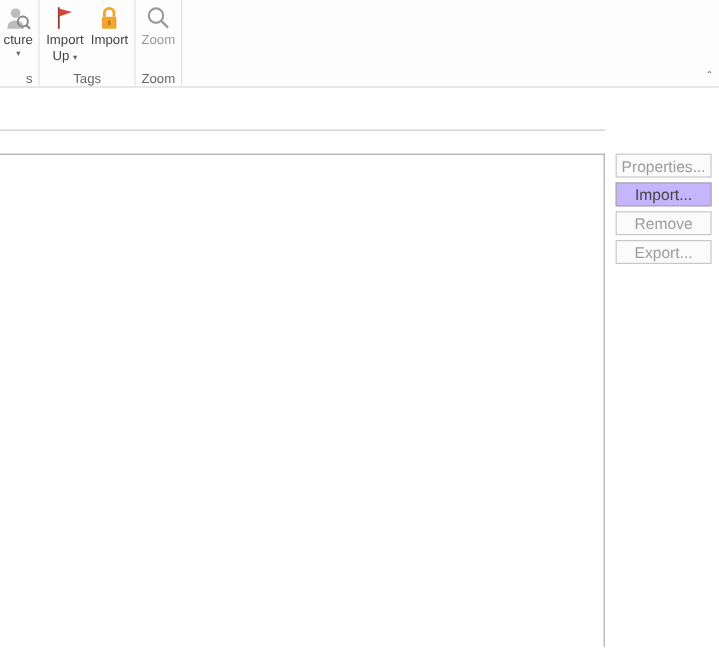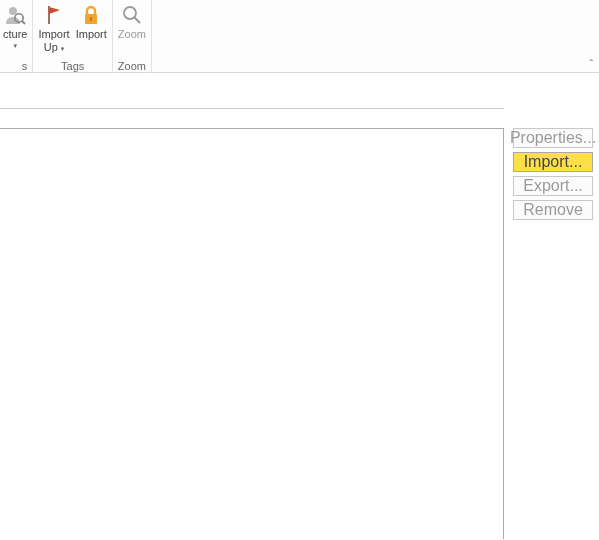--- a/index.html
+++ b/index.html
@@ -102,31 +102,31 @@
     top: 128px;
     width: 80px;
     display: flex;
     flex-direction: column;
     gap: 4px;
   }
   .side-btn {
     height: 20px;
     border: 1px solid #c8c8c8;
     background: #fbfbfb;
-    font-size: 16px;
+    font-size: 13px;
     color: #9b9b9b;
     display: flex;
     align-items: center;
     justify-content: center;
     cursor: default;
   }
   .side-btn.enabled {
     color: #444;
     border-color: #a8a8a8;
-    background: #fde047;
+    background: #c4b5fd;
     text-align: center;
   }
 </style>
 </head>
 <body>
 
 <div class="ribbon">
 
   <div class="ribbon-group" style="padding-left:0;">
     <div class="buttons-row">
@@ -189,15 +189,15 @@
   <div class="collapse-chevron">ˆ</div>
 </div>
 
 <div class="underline-field"></div>
 
 <div class="big-box"></div>
 
 <div class="side-btns">
   <div class="side-btn">Properties...</div>
   <div class="side-btn enabled">Import...</div>
+  <div class="side-btn">Remove</div>
   <div class="side-btn">Export...</div>
-  <div class="side-btn">Remove</div>
 </div>
 
 </body></html>

